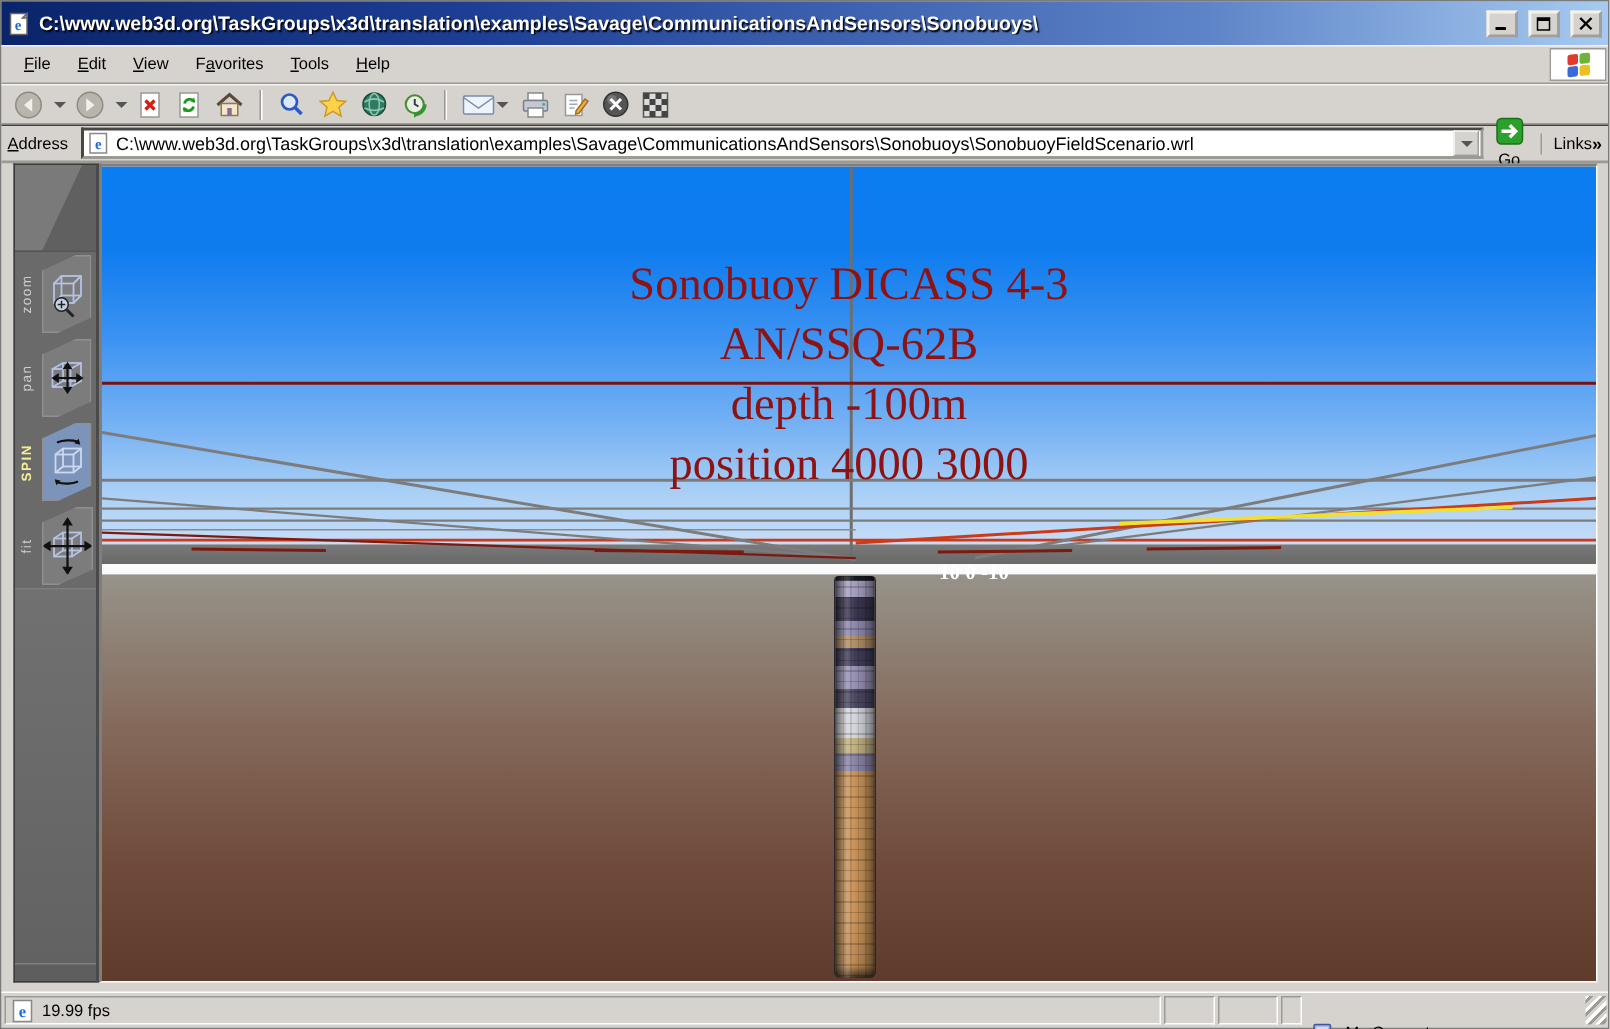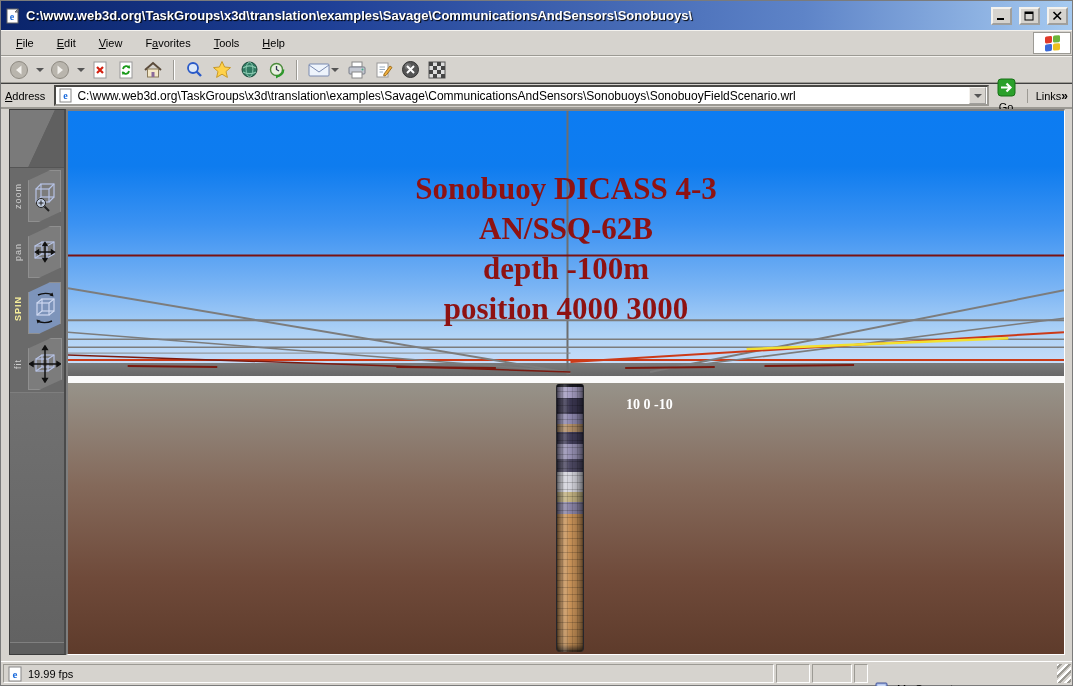--- a/index.html
+++ b/index.html
@@ -25,21 +25,21 @@
     display:flex; align-items:center; justify-content:center;
   }
   .ie-doc-icon { width:16px; height:16px; flex:0 0 16px; position:relative; }
 
   
   .menubar {
     height:26px; flex:0 0 26px; background:#d6d3ce;
     border-top:1px solid #f4f2ee; border-bottom:1px solid #9c9a94;
     display:flex; align-items:stretch;
   }
-  .menu-items { display:flex; align-items:center; flex:1; padding-left:6px; gap:5px; }
+  .menu-items { display:flex; align-items:center; flex:1; padding-left:6px; gap:0; }
   .menu-item { padding:3px 9px; color:#000; cursor:default; }
   .menu-item .accel { text-decoration:underline; }
   .brand-box {
     width:38px; border:1px solid #9c9a94; background:#fff;
     display:flex; align-items:center; justify-content:center; margin:1px 1px 1px 0;
   }
 
   
   .toolbar {
     height:27px; flex:0 0 27px; background:#d6d3ce;
@@ -105,24 +105,24 @@
            background:linear-gradient(180deg,#0c7cf2 0%, #0e7cef 22%, #3b92f2 45%, #7ab4f4 70%, #aed2f6 88%, #c6dcf8 100%); }
   .sea-band   { position:absolute; left:0; top:252px; right:0; height:13px; background:linear-gradient(180deg,#7a7a7a,#686868); }
   .white-band { position:absolute; left:0; top:265px; right:0; height:7px; background:#fafafa; }
   .ground{ position:absolute; left:0; top:272px; right:0; bottom:0;
            background:linear-gradient(180deg,#97938a 0%, #84695a 38%, #6f4a3a 72%, #5e3b2b 100%); }
   svg.scene-lines { position:absolute; left:0; top:0; width:100%; height:100%; }
 
   .scene-caption {
     position:absolute; left:0; right:0; top:58px; text-align:center;
     font-family:"Liberation Serif", serif; font-size:31px; line-height:40px;
-    color:#8e1212; font-weight:bold; letter-spacing:0px;
+    color:#8e1212; font-weight:normal; letter-spacing:0px;
   }
   .marker-label {
-    position:absolute; left:558px; top:286px;
+    position:absolute; left:558px; top:264px;
     font-family:"Liberation Serif", serif; font-weight:bold; font-size:14px; color:#fff;
   }
 
   
   .buoy {
     position:absolute; left:488px; top:273px; width:28px; height:268px;
     border-left:1px solid #26262c; border-right:1px solid #26262c;
     border-radius:3px 3px 4px 4px;
     background:linear-gradient(180deg,
       #1a1a22 0%, #1a1a22 1.1%,

